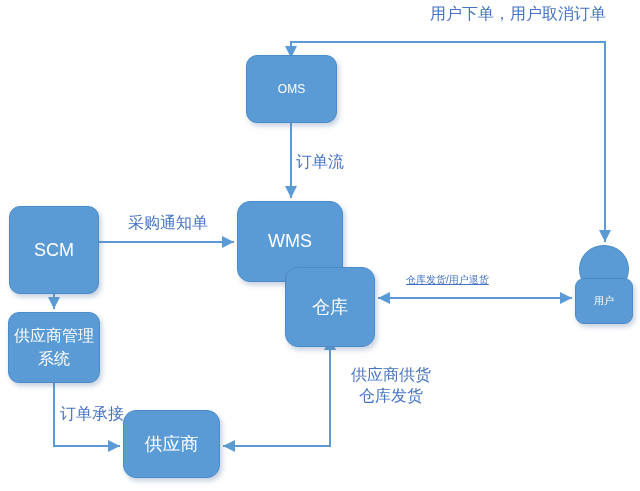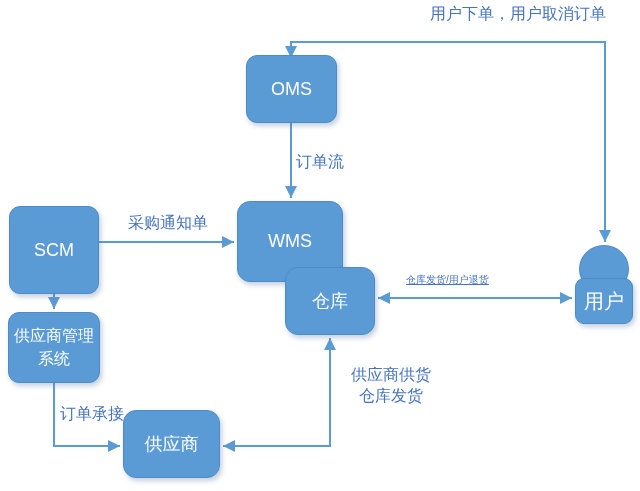--- a/index.html
+++ b/index.html
@@ -31,23 +31,23 @@
     box-sizing: border-box;
     background: var(--node-fill, #5B9BD5);
     border: 1px solid var(--node-border, #4C8BC9);
     color: var(--node-text, #ffffff);
     display: flex;
     align-items: center;
     justify-content: center;
     text-align: center;
     box-shadow: 2px 3px 5px rgba(90, 120, 160, 0.35);
   }
-  .node-oms        { left: 246px; top:  55px; width:  91px; height: 68px; border-radius: 11px; font-size: 18px; }
+  .node-oms        { left: 246px; top:  55px; width:  91px; height: 68px; border-radius: 11px; font-size: 12px; }
   .node-wms        { left: 237px; top: 201px; width: 106px; height: 81px; border-radius: 13px; font-size: 18px; z-index: 1; }
-  .node-warehouse  { left: 285px; top: 267px; width:  90px; height: 68px; border-radius: 13px; font-size: 18px; z-index: 2; }
+  .node-warehouse  { left: 285px; top: 267px; width:  90px; height: 80px; border-radius: 13px; font-size: 18px; z-index: 2; }
   .node-scm        { left:   9px; top: 206px; width:  90px; height: 88px; border-radius: 11px; font-size: 18px; }
   .node-suppliermgmt { left: 8px; top: 312px; width:  92px; height: 71px; border-radius: 11px; font-size: 16px; line-height: 1.4; padding: 0 4px; }
   .node-supplier   { left: 123px; top: 410px; width:  97px; height: 68px; border-radius: 13px; font-size: 18px; }
 
   .actor-head {
     position: absolute;
     left: 579px; top: 245px;
     width: 50px; height: 48px;
     border-radius: 50%;
     background: var(--node-fill, #5B9BD5);
@@ -60,21 +60,21 @@
     left: 575px; top: 278px;
     width: 58px; height: 46px;
     border-radius: 9px;
     background: var(--node-fill, #5B9BD5);
     border: 1px solid var(--node-border, #4C8BC9);
     box-sizing: border-box;
     color: var(--node-text, #ffffff);
     display: flex;
     align-items: center;
     justify-content: center;
-    font-size: 20px;
+    font-size: 10px;
     z-index: 2;
     box-shadow: 2px 3px 5px rgba(90, 120, 160, 0.35);
   }
 
   .edge-label {
     position: absolute;
     color: var(--label-text, #4472C4);
     font-size: 16px;
     white-space: nowrap;
     line-height: 1.3;

